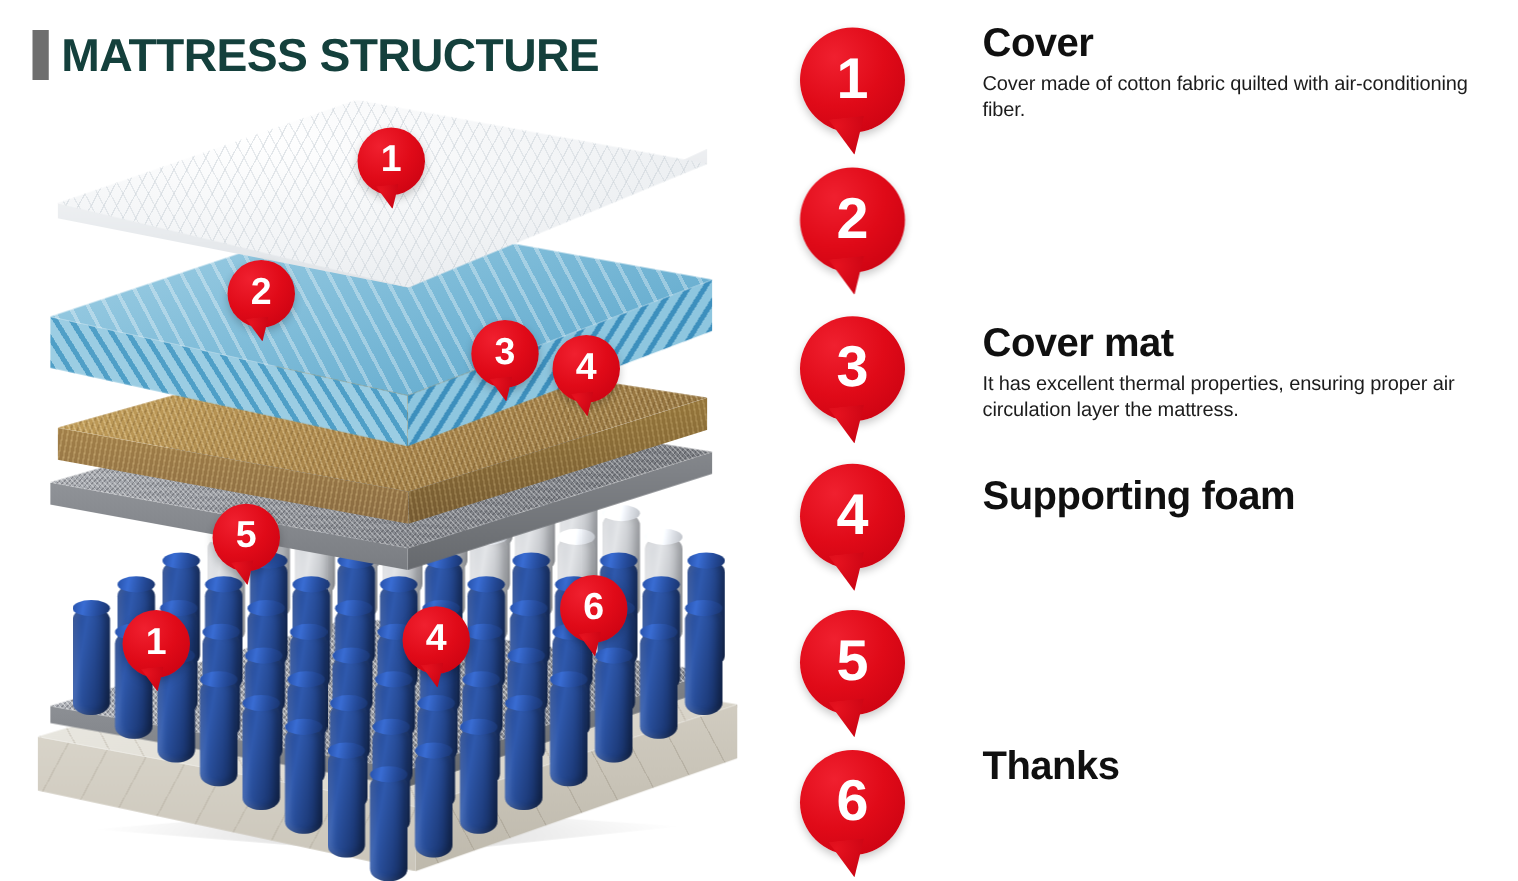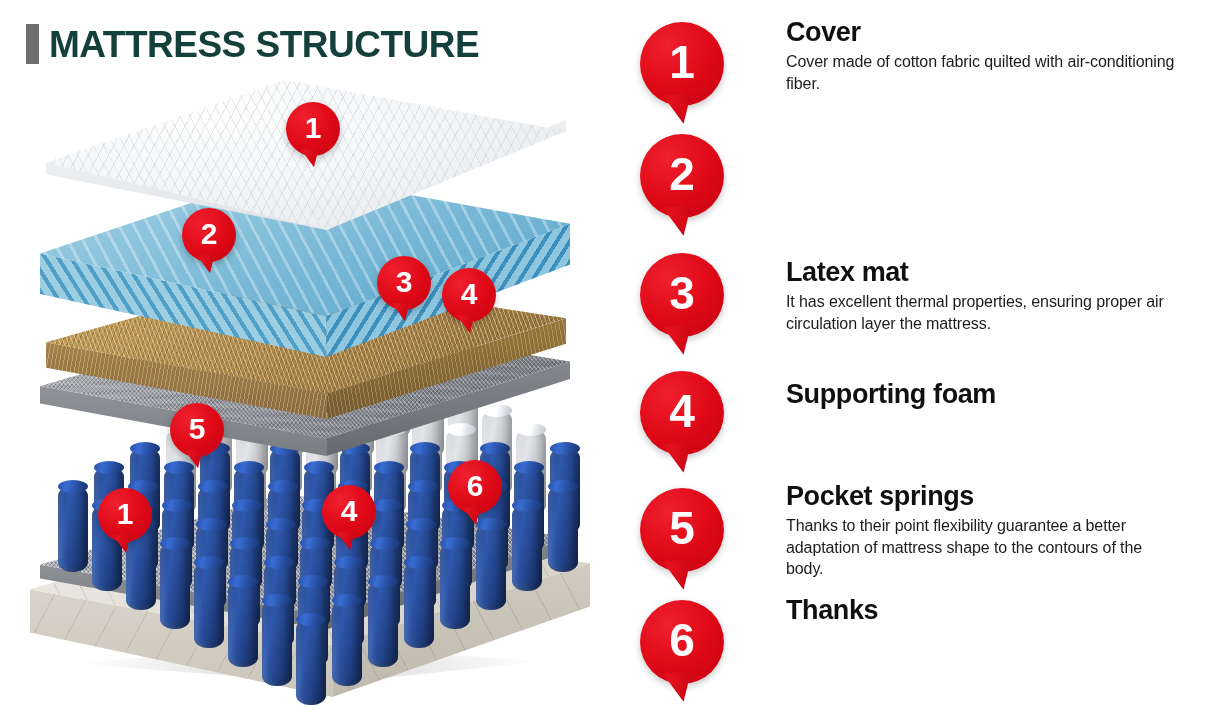--- a/index.html
+++ b/index.html
@@ -297,21 +297,21 @@
   
   #text-col {
     position: absolute;
     left: 786px;
     top: 0;
     width: 420px;
     height: 705px;
   }
   .entry { position: absolute; left: 0; width: 410px; }
   .entry h2 {
-    font-size: 27px;
+    font-size: 32px;
     font-weight: 700;
     color: #101010;
     line-height: 1.05;
     letter-spacing: -0.4px;
     margin-bottom: 5px;
   }
   .entry p {
     font-size: 16px;
     color: #1c1c1c;
     line-height: 1.33;
@@ -527,31 +527,27 @@
 
   <div id="text-col">
 
     <div class="entry" style="top:18px;">
       <h2>Cover</h2>
       <p>Cover made of cotton fabric quilted with air-conditioning fiber.</p>
     </div>
 
 
     <div class="entry" style="top:258px;">
-      <h2>Latex mat</h2>
+      <h2>Cover mat</h2>
       <p>It has excellent thermal properties, ensuring proper air circulation layer the mattress.</p>
     </div>
 
     <div class="entry" style="top:380px;">
       <h2>Supporting foam</h2>
     </div>
 
-    <div class="entry" style="top:482px; width:392px;">
-      <h2>Pocket springs</h2>
-      <p>Thanks to their point flexibility guarantee a better adaptation of mattress shape to the contours of the body.</p>
-    </div>
 
     <div class="entry" style="top:596px; width:392px;">
       <h2>Thanks</h2>
     </div>
 
   </div>
 </div>
 
 </body></html>

